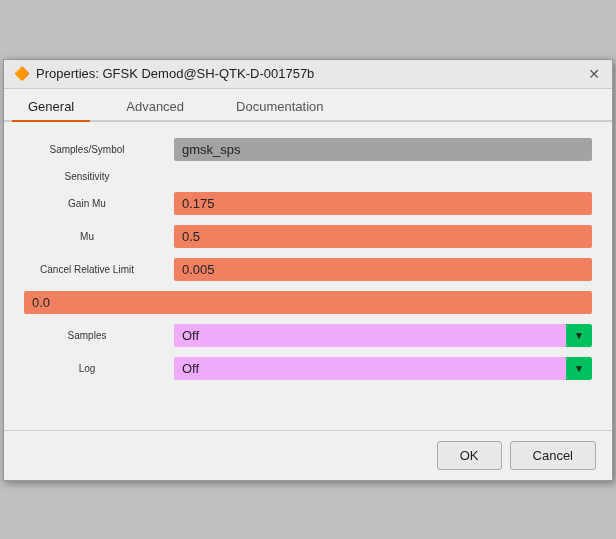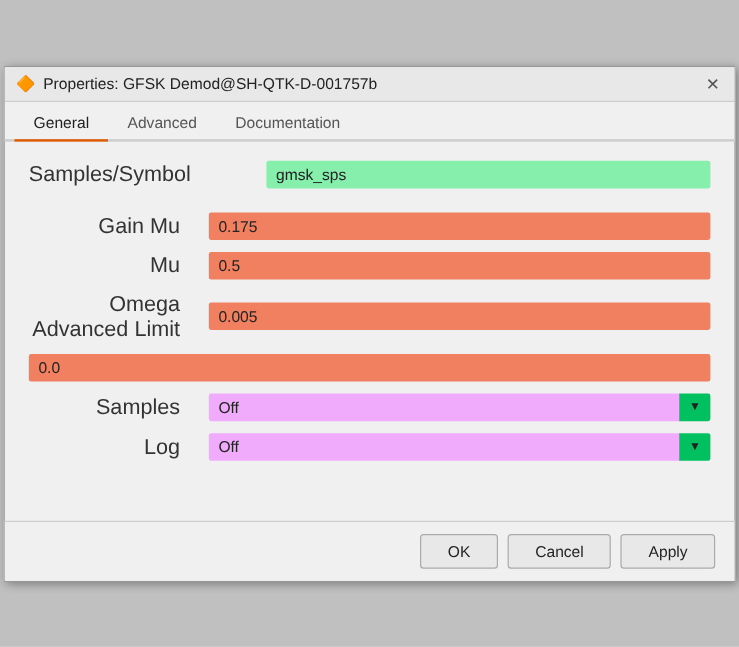--- a/index.html
+++ b/index.html
@@ -57,20 +57,21 @@
       color: #555;
       border: none;
       background: none;
     }
     .tabs {
       display: flex;
       border-bottom: 2px solid #ccc;
       background: #f0f0f0;
       padding: 0 8px;
       padding-top: 4px;
+      gap: 20px;
     }
     .tab {
       padding: 6px 16px;
       cursor: pointer;
       font-size: 13px;
       color: #555;
       border: none;
       background: none;
       border-bottom: 2px solid transparent;
       margin-bottom: -2px;
@@ -84,38 +85,37 @@
       padding: 16px 20px;
       flex: 1;
     }
     .form-row {
       display: flex;
       align-items: center;
       margin-bottom: 10px;
     }
     .form-label {
       width: 150px;
-      text-align: right;
+      text-align: center;
       padding-right: 24px;
       color: #333;
-      font-size: 18px;
+      font-size: 10px;
       flex-shrink: 0;
     }
     .form-input {
       flex: 1;
       padding: 4px 8px;
       border: none;
       border-radius: 2px;
       font-size: 13px;
       outline: none;
     }
     .input-green {
-      background-color: #86efac;
-      color: #222;
-      margin-left: 48px;
+      background-color: #a3a3a3;
+      color: #222;
     }
     .input-salmon {
       background-color: #f08060;
       color: #222;
     }
     .select-wrapper {
       display: flex;
       flex: 1;
     }
     .form-select {
@@ -184,34 +184,35 @@
   </div>
 
   <div class="content">
 
     <div class="form-row">
       <label class="form-label">Samples/Symbol</label>
       <input class="form-input input-green" type="text" value="gmsk_sps" style="">
     </div>
 
     <div class="form-row">
+      <label class="form-label">Sensitivity</label>
     </div>
 
     <div class="form-row">
       <label class="form-label">Gain Mu</label>
       <input class="form-input input-salmon" type="text" value="0.175" style="">
     </div>
 
     <div class="form-row">
       <label class="form-label">Mu</label>
       <input class="form-input input-salmon" type="text" value="0.5" style="">
     </div>
 
     <div class="form-row">
-      <label class="form-label">Omega Advanced Limit</label>
+      <label class="form-label">Cancel Relative Limit</label>
       <input class="form-input input-salmon" type="text" value="0.005" style="">
     </div>
 
     <div class="form-row">
       <input class="form-input input-salmon" type="text" value="0.0" style="">
     </div>
 
     <div class="form-row">
       <label class="form-label">Samples</label>
       <div class="select-wrapper">
@@ -233,15 +234,14 @@
         <button class="select-arrow">▼</button>
       </div>
     </div>
 
     <div class="spacer"></div>
   </div>
 
   <div class="footer">
     <button class="btn">OK</button>
     <button class="btn">Cancel</button>
-    <button class="btn">Apply</button>
   </div>
 </div>
 
 </body></html>

